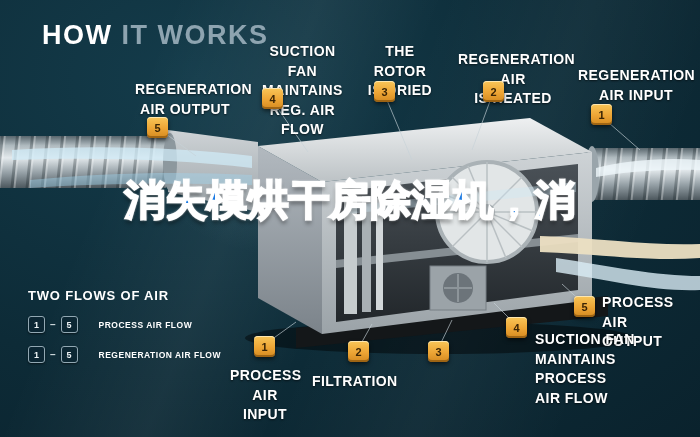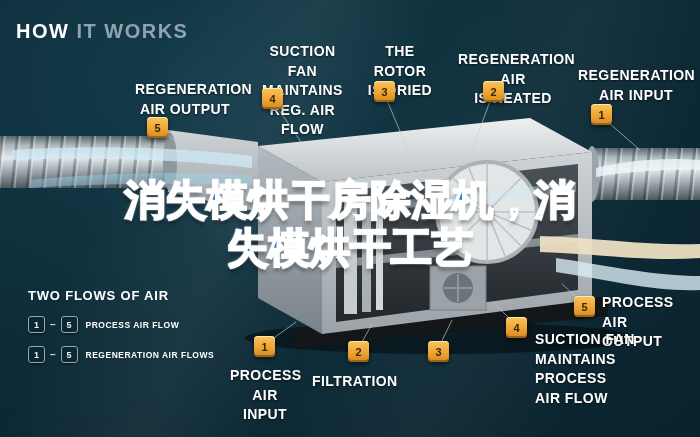--- a/index.html
+++ b/index.html
@@ -15,22 +15,22 @@
       rgba(255,255,255,0) 50%, rgba(255,255,255,0.04) 62%,
       rgba(255,255,255,0) 74%);
   }
   .glow {
     position:absolute; left:90px; top:110px; width:520px; height:180px; z-index:1;
     background: radial-gradient(50% 50% at 50% 50%, rgba(165,205,220,0.12), rgba(0,0,0,0) 70%);
   }
   .scene { position:absolute; left:0; top:0; z-index:2; }
 
   .title {
-    position:absolute; left:16px; top:20px; z-index:5;
-    font-size:20px; font-weight:bold; letter-spacing:1.5px; color:#ffffff;
+    position:absolute; left:42px; top:20px; z-index:5;
+    font-size:27px; font-weight:bold; letter-spacing:1.5px; color:#ffffff;
   }
   .title .light { color:#8ea4b0; }
 
   .lbl {
     position:absolute; z-index:5; color:#ffffff;
     font-size:14px; font-weight:bold; letter-spacing:0.45px;
     line-height:1.4; white-space:pre-line; text-align:center;
     text-shadow:0 1px 2px rgba(0,0,0,0.6);
   }
   .ta-r { text-align:right; }
@@ -51,21 +51,21 @@
   .legend-row { position:absolute; left:28px; z-index:5; display:flex; align-items:center; gap:5px; }
   .legend-row.r1 { top:316px; }
   .legend-row.r2 { top:346px; }
   .mini-badge {
     width:15px; height:15px; border-radius:3px; border:1px solid #92a8b3;
     background:rgba(12,38,50,0.85); color:#eef3f5; font-size:9px; font-weight:bold;
     display:flex; align-items:center; justify-content:center;
     box-shadow:0 1px 2px rgba(0,0,0,0.5);
   }
   .legend-dash { color:#cfd9de; font-size:10px; font-weight:bold; }
-  .legend-label { color:#ffffff; font-size:8.5px; font-weight:bold; letter-spacing:0.5px; margin-left:3px; }
+  .legend-label { color:#ffffff; font-size:8.5px; font-weight:bold; letter-spacing:0.5px; margin-left:16px; }
 
   .watermark {
     position:absolute; left:0; right:0; top:176px; z-index:7; text-align:center;
     font-family:Liberation Serif, serif; font-weight:bold;
     font-size:41px; line-height:1.18; color:#1a79e3;
     -webkit-text-stroke:2px #ffffff;
     text-shadow:0 0 2px #ffffff, 0 0 3px #ffffff, 0 4px 4px rgba(0,0,0,0.45);
   }
 </style>
 </head>
@@ -177,21 +177,20 @@
     </g>
   </svg>
 
   <div class="title">
     <span>HOW</span>
     <span class="light">IT WORKS</span>
   </div>
 
   <div class="watermark">
     <div>消失模烘干房除湿机，消</div>
-    <div>失模烘干工艺</div>
   </div>
 
   <div class="lbl" style="left:135px; top:80px;  width:100px;">REGENERATION
 AIR OUTPUT</div>
   <div class="lbl" style="left:255px; top:42px;  width:95px;">SUCTION FAN
 MAINTAINS
 REG. AIR FLOW</div>
   <div class="lbl" style="left:360px; top:42px;  width:80px;">THE ROTOR
 IS DRIED</div>
   <div class="lbl" style="left:458px; top:50px;  width:110px;">REGENERATION AIR
@@ -224,16 +223,16 @@
     <span class="mini-badge">1</span>
     <span class="legend-dash">–</span>
     <span class="mini-badge">5</span>
     <span class="legend-label">PROCESS AIR FLOW</span>
   </div>
 
   <div class="legend-row r2">
     <span class="mini-badge">1</span>
     <span class="legend-dash">–</span>
     <span class="mini-badge">5</span>
-    <span class="legend-label">REGENERATION AIR FLOWS</span>
+    <span class="legend-label">REGENERATION AIR FLOW</span>
   </div>
 
 </div>
 
 </body></html>

